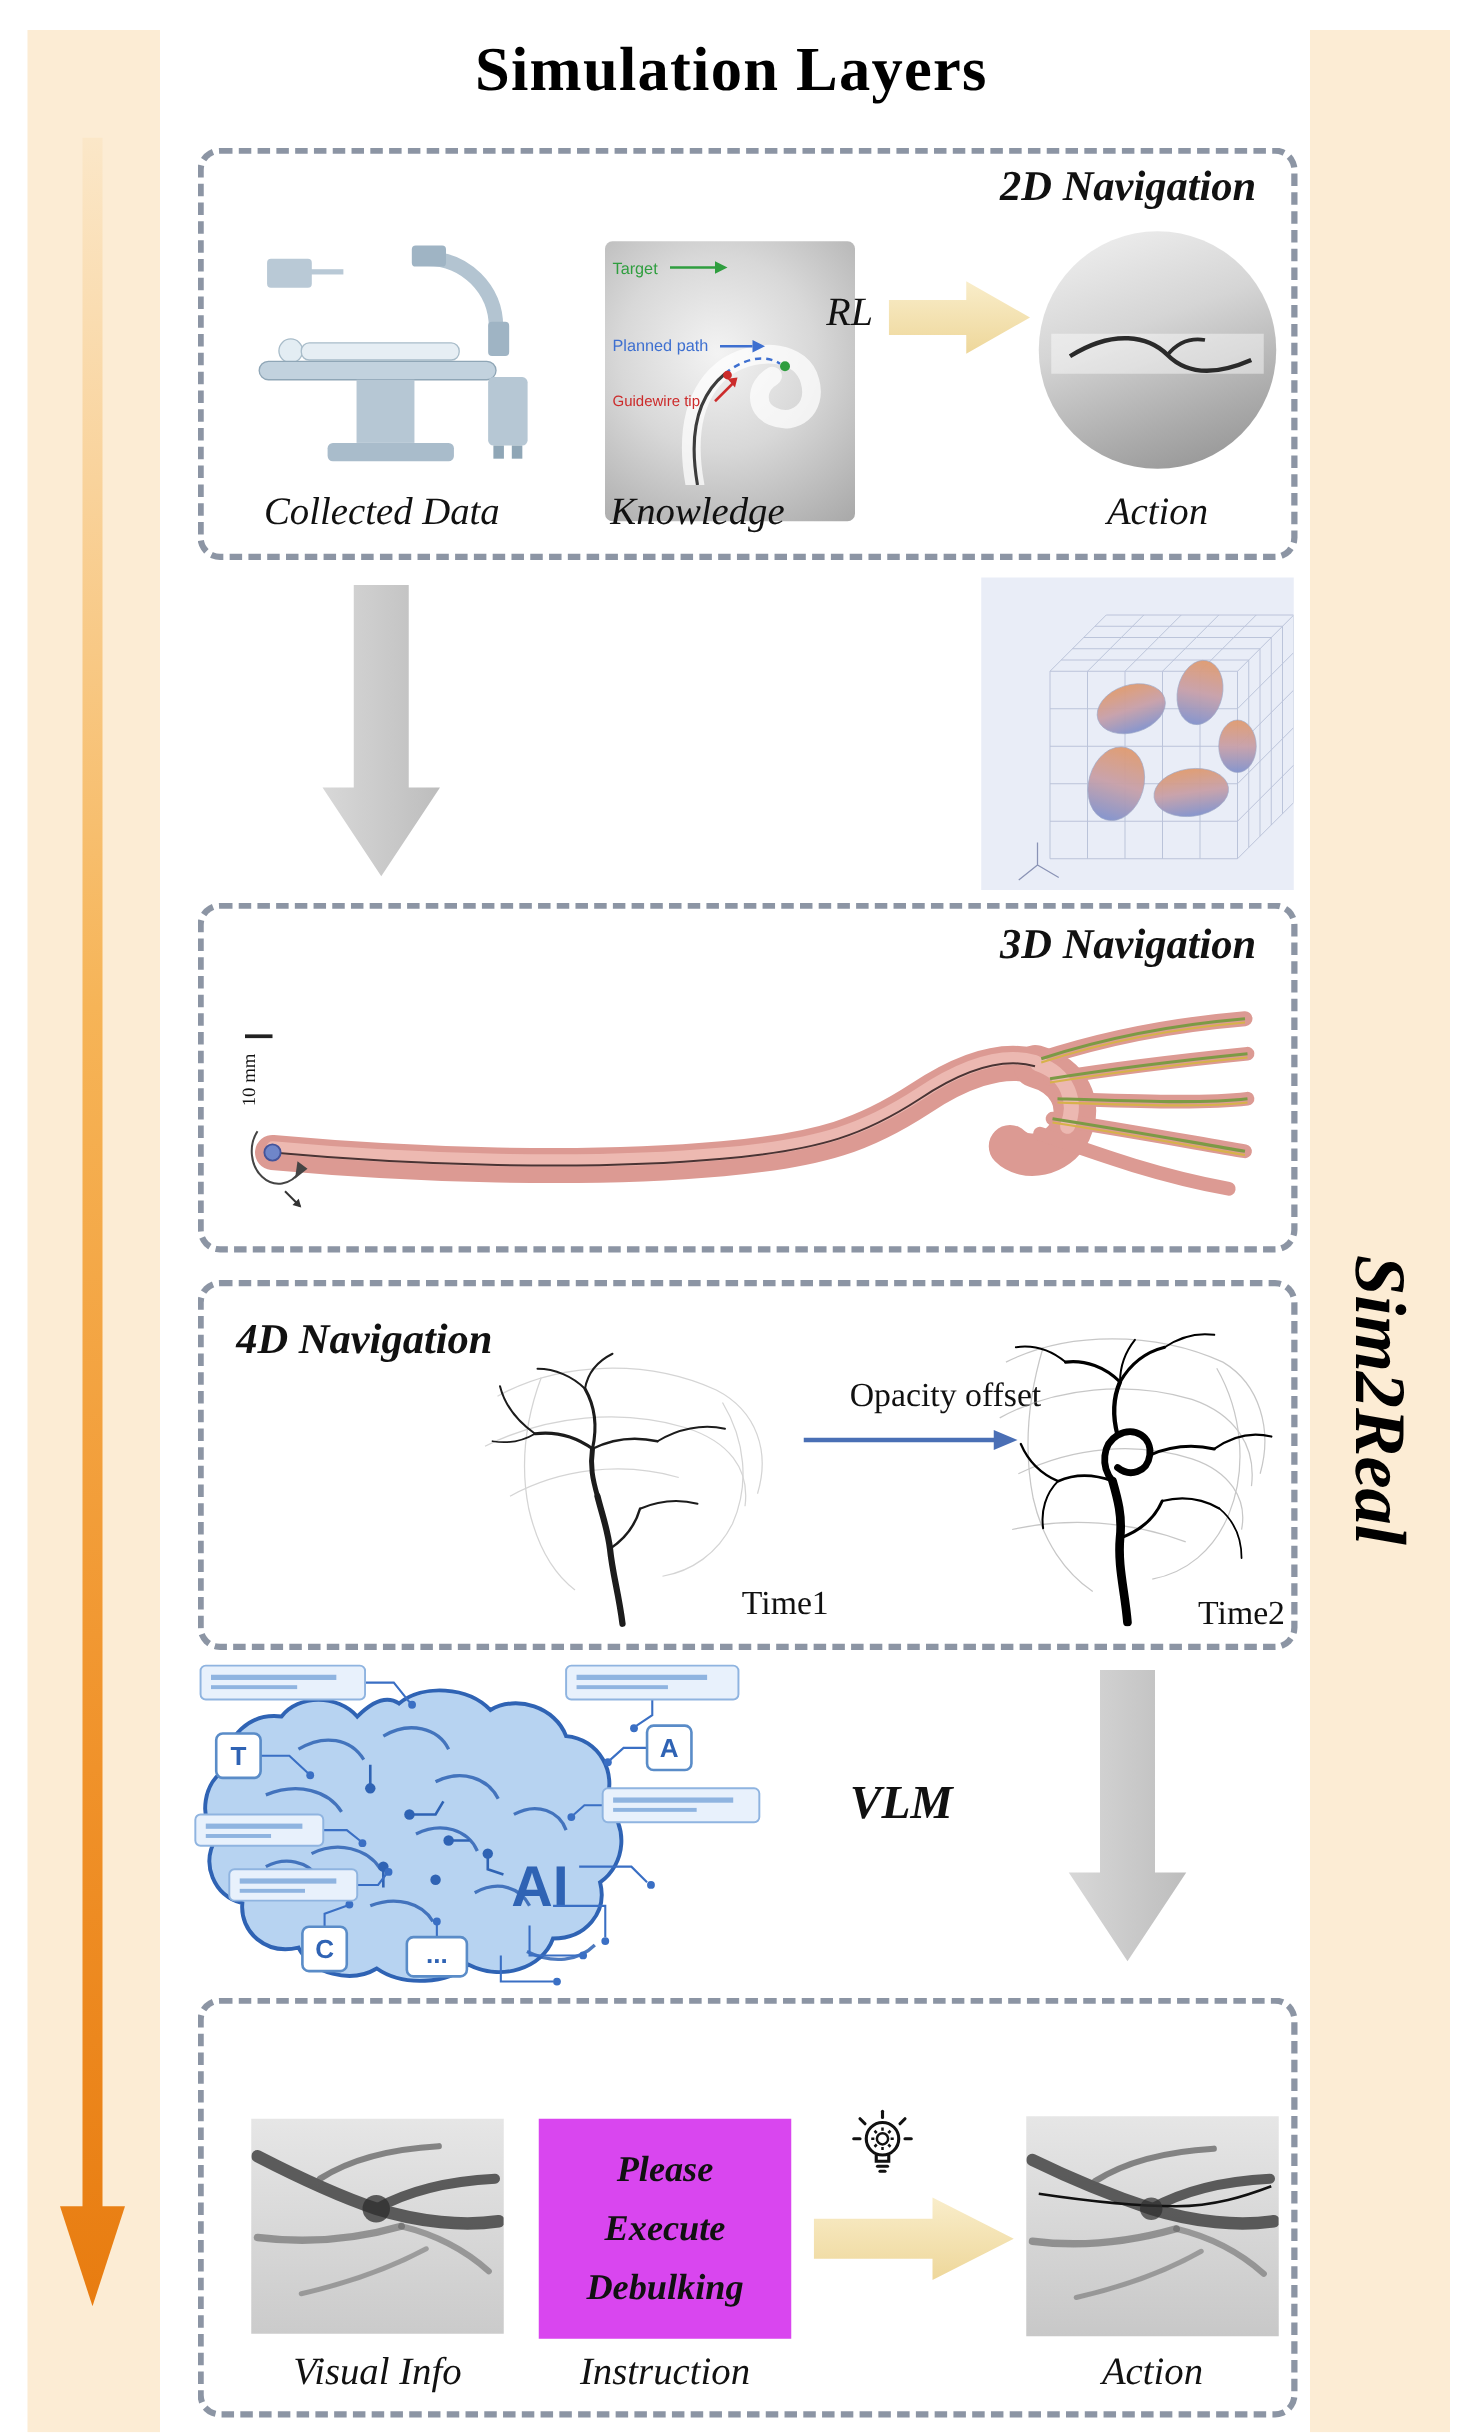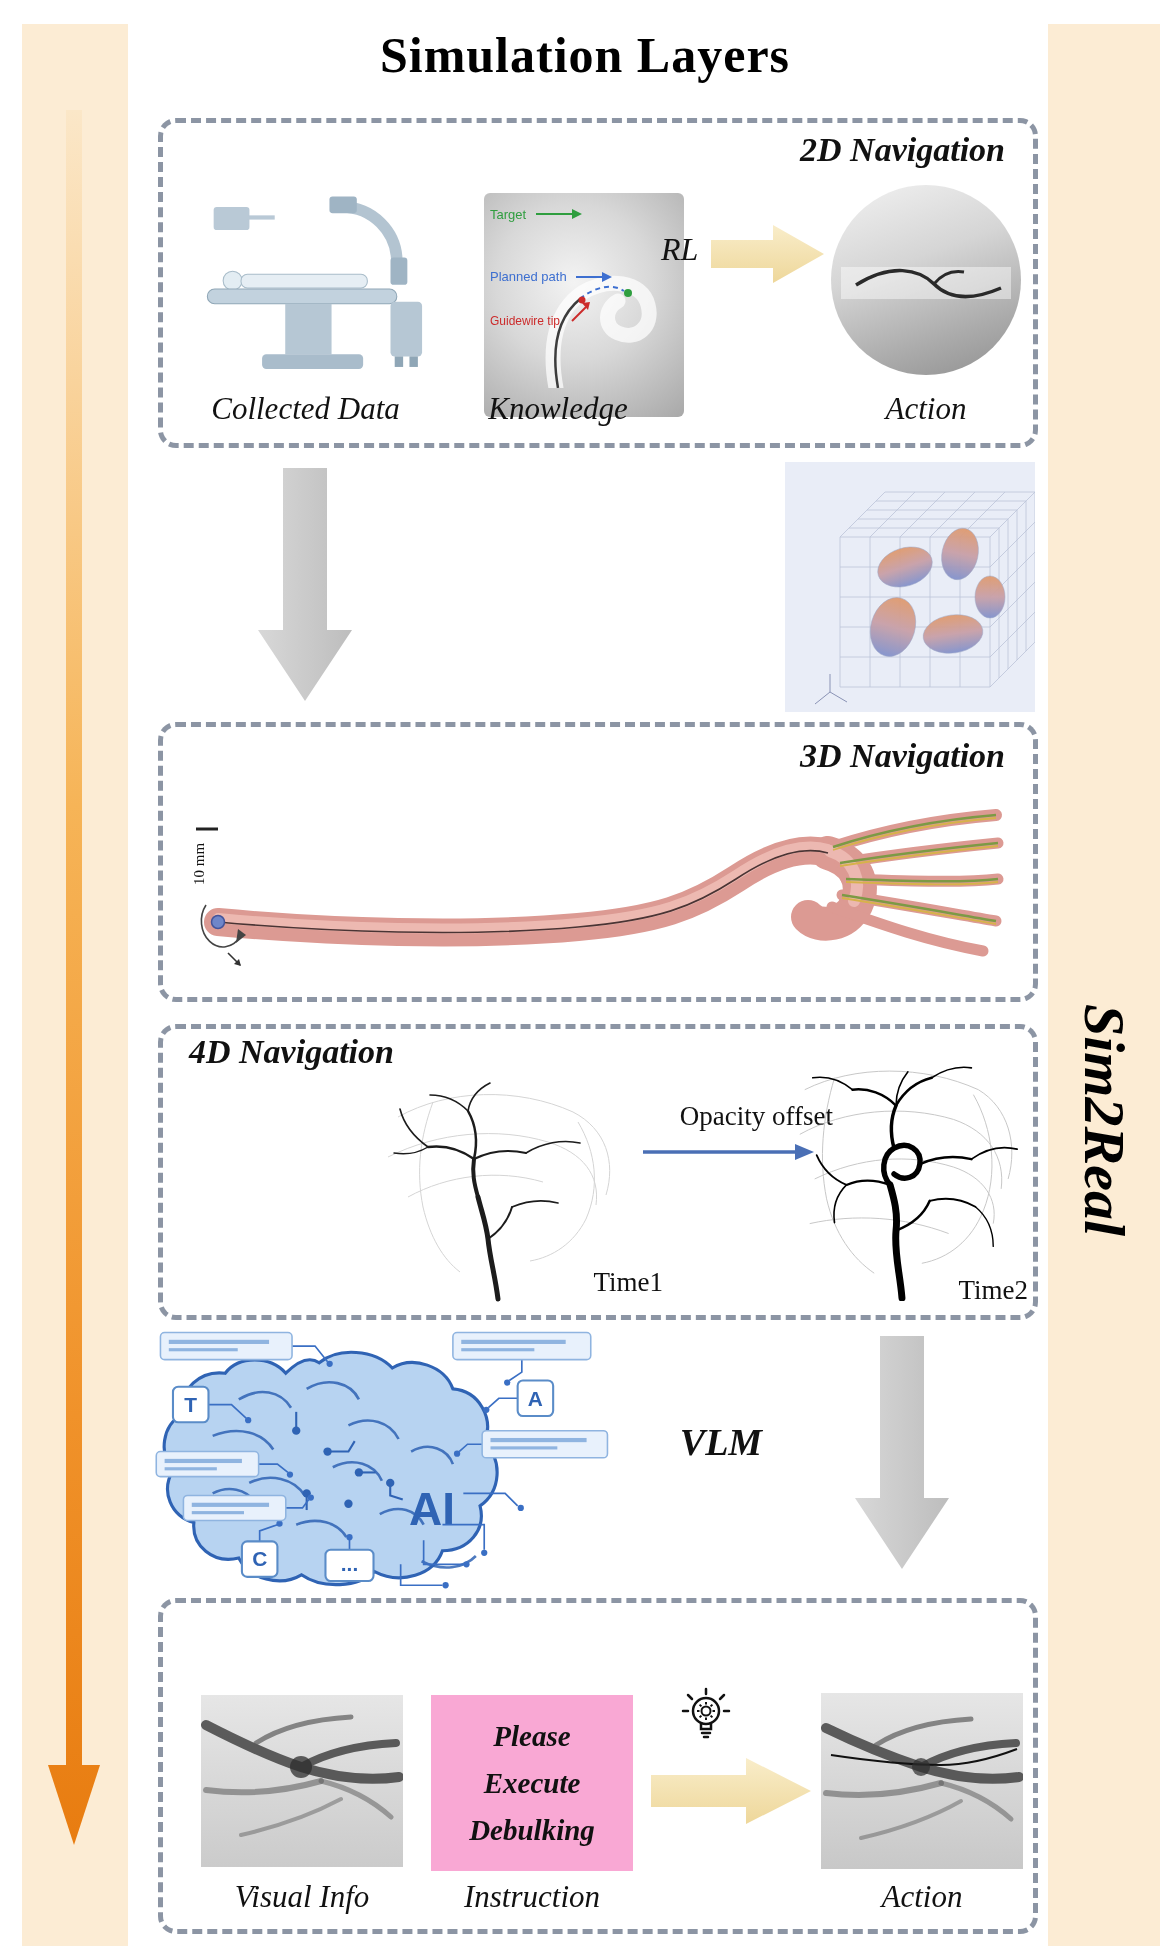--- a/index.html
+++ b/index.html
@@ -9,21 +9,21 @@
   .panel{position:absolute;border:5px dashed #8c95a4;border-radius:18px;background:#fff;box-sizing:border-box;}
   .panel-title{position:absolute;font-style:italic;font-weight:bold;font-size:34px;color:#111;white-space:nowrap;}
   .caption{position:absolute;font-style:italic;font-size:31px;color:#111;text-align:center;}
   .small-serif{position:absolute;font-size:27px;color:#111;text-align:right;}
   .fig-title{position:absolute;font-weight:bold;font-size:50px;color:#000;text-align:center;letter-spacing:1px;}
   .side-label{position:absolute;font-weight:bold;font-style:italic;font-size:58px;color:#000;transform:rotate(90deg);text-align:center;}
   .big-italic{position:absolute;font-weight:bold;font-style:italic;font-size:37px;color:#111;text-align:center;white-space:nowrap;}
   .rl-label{position:absolute;font-style:italic;font-size:32px;color:#111;}
   .img-box{position:absolute;overflow:hidden;}
   .img-box svg{position:absolute;left:0;top:0;}
-  .instruction-box{position:absolute;background:#f9a8d4;display:flex;flex-direction:column;align-items:center;justify-content:center;gap:14px;font-weight:bold;font-style:italic;font-size:29px;color:#111;}
+  .instruction-box{position:absolute;background:#d946ef;display:flex;flex-direction:column;align-items:center;justify-content:center;gap:14px;font-weight:bold;font-style:italic;font-size:29px;color:#111;}
 </style>
 </head>
 <body>
 
 <div class="fig">
 
   <div class="strip" style="left:22px;width:106px;"></div>
   <div class="strip" style="left:1048px;width:112px;"></div>
 
   <svg class="abs" style="left:46px;top:110px;" width="56" height="1740" viewBox="0 0 56 1740">
@@ -178,21 +178,21 @@
       <path d="M18 128 A 20 24 0 1 0 52 160" stroke="#444" stroke-width="1.6" fill="none"></path>
       <polygon points="48,166 58,158 50,152" fill="#444"></polygon>
       <path d="M40 176 L52 188" stroke="#333" stroke-width="1.6"></path>
       <polygon points="53,189 46,187 51,182" fill="#333"></polygon>
       <line x1="8" y1="52" x2="30" y2="52" stroke="#222" stroke-width="3"></line>
       <text transform="rotate(-90 16 108)" x="16" y="108" font-size="15" fill="#111">10 mm</text>
     </svg>
   </div>
 
   <div class="panel" style="left:158px;top:1024px;width:880px;height:296px;">
-    <div class="panel-title" style="left:26px;top:4px;text-align:right;">4D Navigation</div>
+    <div class="panel-title" style="left:26px;top:24px;text-align:right;">4D Navigation</div>
 
     <svg class="abs" style="left:185px;top:38px;" width="300" height="235" viewBox="0 0 300 235">
       <g fill="none" stroke="#aaa" stroke-width="1" opacity="0.5">
         <path d="M50 50 C100 22 170 20 225 45 C258 62 268 95 258 128"></path>
         <path d="M40 90 C90 65 150 60 200 75 C235 86 252 108 248 138"></path>
         <path d="M60 130 C100 108 150 102 195 115"></path>
         <path d="M230 55 C248 85 252 120 238 152 C226 176 205 190 182 194"></path>
         <path d="M85 35 C72 70 68 105 75 140 C82 170 95 192 112 205"></path>
       </g>
       <g fill="none" stroke="#1c1c1c" stroke-linecap="round">

